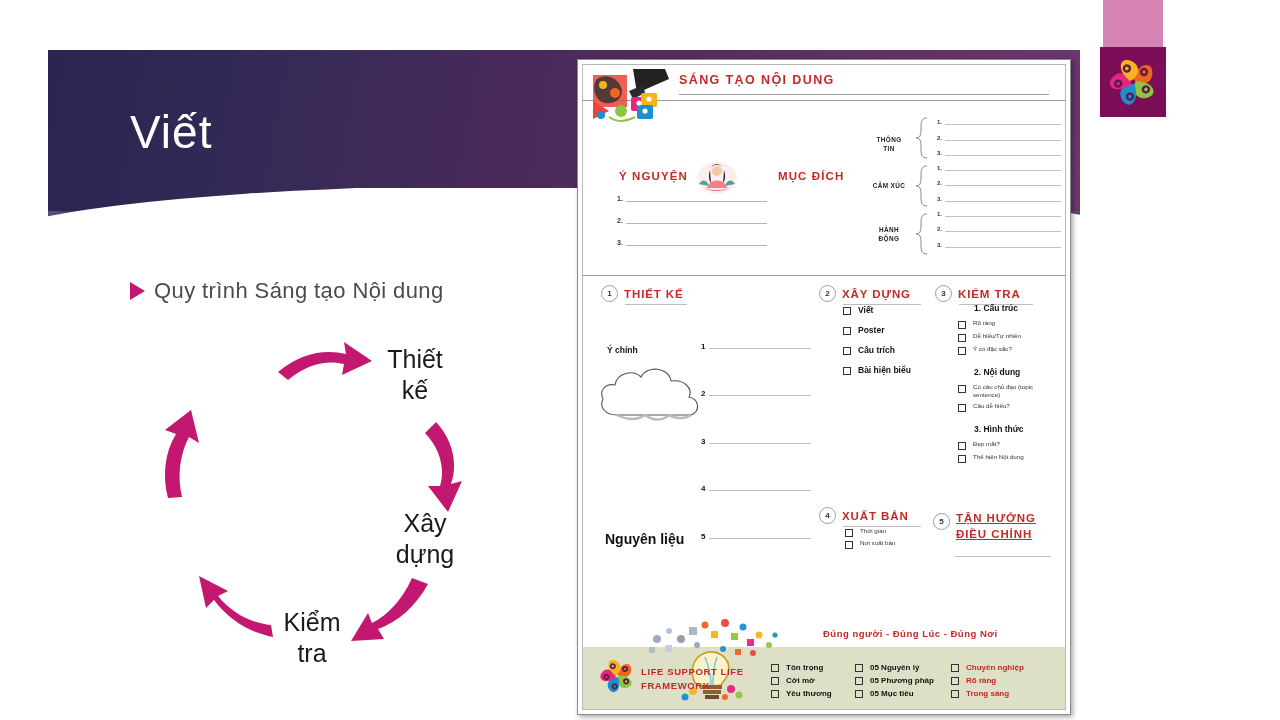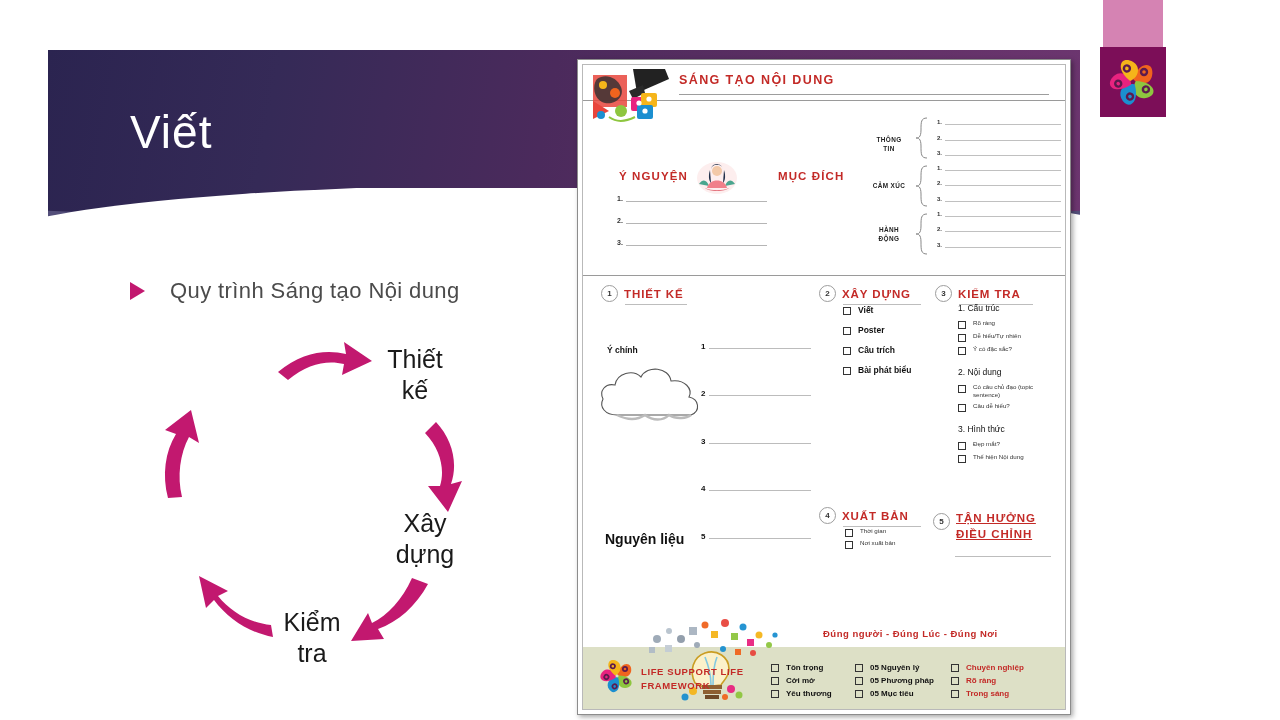--- a/index.html
+++ b/index.html
@@ -25,21 +25,21 @@
     font-size:46px;font-weight:400;color:#ffffff;letter-spacing:1px;
     font-family:"Liberation Sans", sans-serif;
   }
 
   
   .pink-block{position:absolute;left:1103px;top:0px;width:60px;height:48px;background:#d583b3;}
   .logo-block{position:absolute;left:1100px;top:47px;width:66px;height:70px;background:#7c0e58;}
   .flower{position:absolute;left:1103px;top:51px;width:60px;height:62px;}
 
   
-  .bullet-row{position:absolute;left:130px;top:278px;display:flex;align-items:center;gap:25px;}
+  .bullet-row{position:absolute;left:130px;top:278px;display:flex;align-items:center;gap:9px;}
   .bullet-tri{width:0;height:0;border-left:15px solid #c2186f;border-top:9px solid transparent;border-bottom:9px solid transparent;}
   .bullet-text{font-size:22px;color:#4b4b4b;letter-spacing:.4px;}
 
   
   .cycle{position:absolute;left:110px;top:330px;width:430px;height:375px;}
   .cyc-lbl{position:absolute;text-align:center;font-size:25px;color:#1a1a1a;line-height:1.22;}
   .cyc-dieu{left:38px;top:14px;width:150px;}
   .cyc-thiet{left:240px;top:14px;width:130px;}
   .cyc-xay{left:250px;top:178px;width:130px;}
   .cyc-kiem{left:137px;top:277px;width:130px;}
@@ -98,21 +98,21 @@
 
   .cbrow{display:flex;align-items:flex-start;gap:7px;margin-bottom:6px;}
   .cbx{width:6px;height:6px;border:1px solid #333;flex:0 0 auto;margin-top:2px;}
   .cb-lg{font-size:8.5px;font-weight:700;color:#111;}
   .cb-sm{font-size:6.2px;color:#333;line-height:1.3;}
 
   .xd-list{position:absolute;left:260px;top:30px;width:110px;}
   .xd-list .cbrow{margin-bottom:10px;}
 
   .kt-list{position:absolute;left:375px;top:28px;width:100px;}
-  .kt-h{font-size:8.5px;font-weight:400;color:#111;margin:0 0 6px 0;}
+  .kt-h{font-size:8.5px;font-weight:700;color:#111;margin:0 0 6px 16px;}
   .kt-grp{margin-bottom:12px;}
   .kt-grp .cbrow{margin-bottom:3px;}
 
   .xb-list{position:absolute;left:262px;top:252px;width:110px;}
   .xb-list .cbrow{margin-bottom:2px;}
   .tan-rule{position:absolute;left:372px;top:281px;width:96px;height:1px;background:#bdbdbd;}
 
   
   .sh-foot{position:absolute;left:0;bottom:0;width:100%;height:108px;}
   .green-band{position:absolute;left:0;bottom:0;width:100%;height:62px;background:#dde0c6;}
@@ -382,21 +382,21 @@
           <div class="cbrow">
               <span class="cbx"></span>
               <span class="cb-lg">Poster</span>
             </div>
           <div class="cbrow">
               <span class="cbx"></span>
               <span class="cb-lg">Câu trích</span>
             </div>
           <div class="cbrow">
               <span class="cbx"></span>
-              <span class="cb-lg">Bài phát biểu</span>
+              <span class="cb-lg">Bài hiện biểu</span>
             </div>
         </div>
 
         <div class="step-head" style="left:352px;top:10px;">
           <div class="step-circ">3</div>
           <div class="step-ttl">KIỂM TRA</div>
         </div>
         <div class="step-rule" style="left:376px;top:29px;width:74px;"></div>
         <div class="kt-list">
           <div class="kt-grp">

